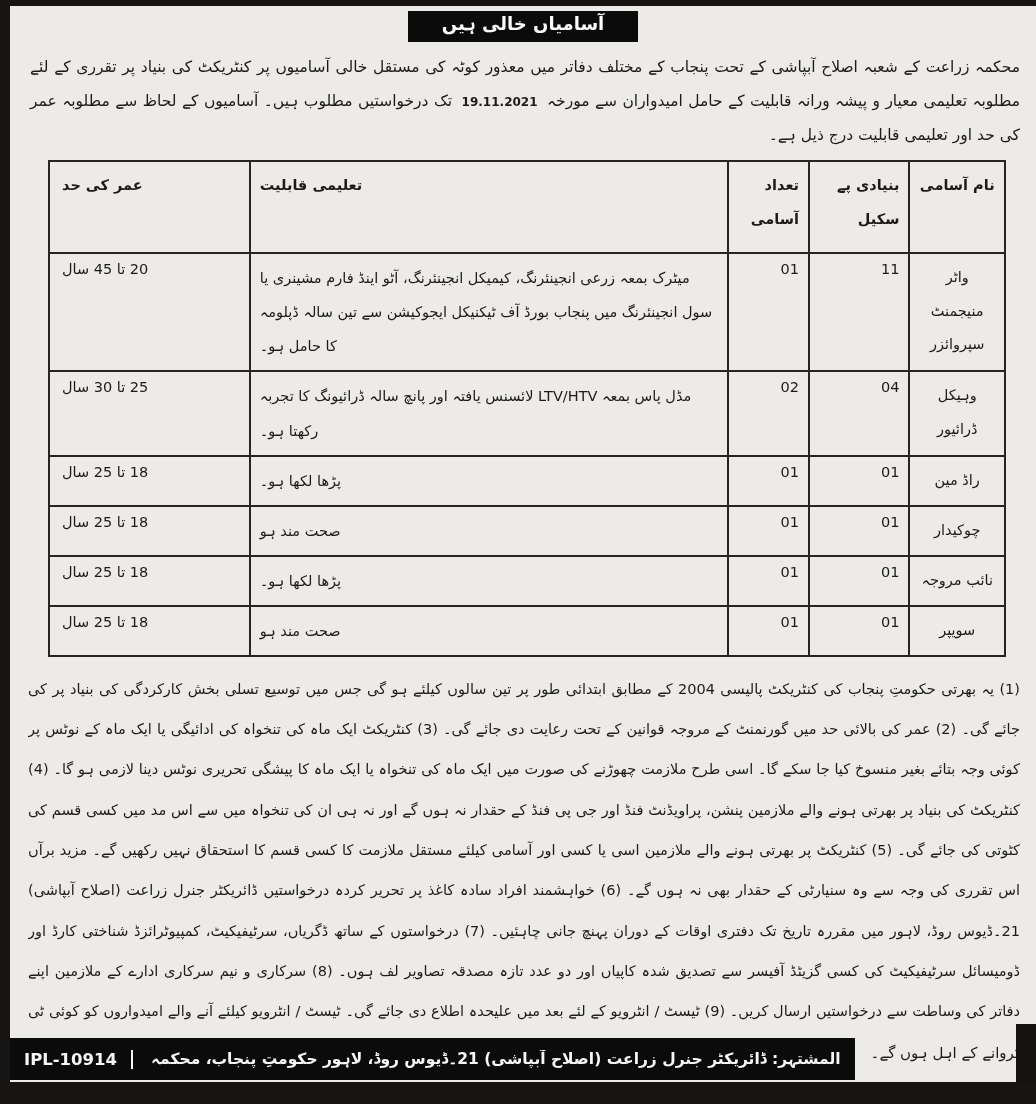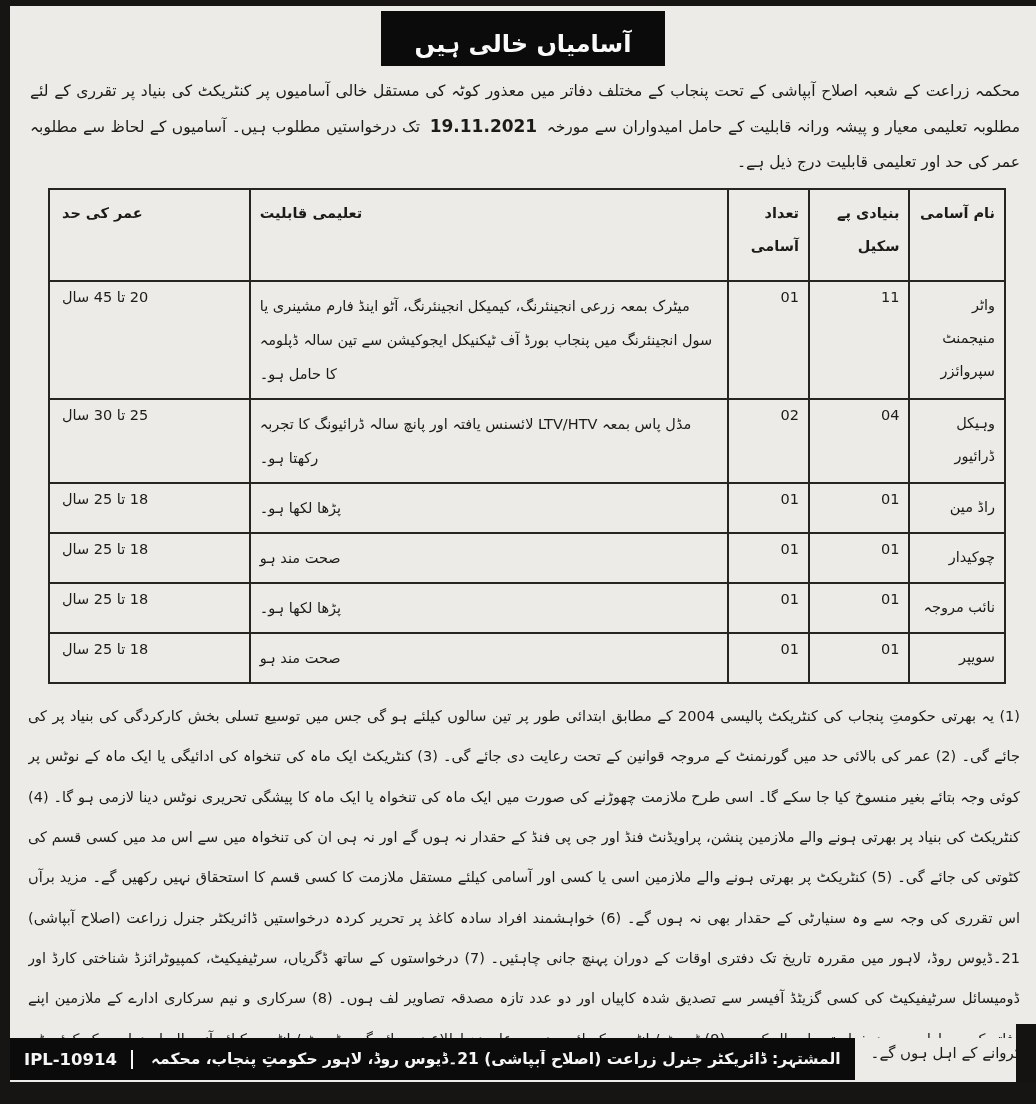--- a/index.html
+++ b/index.html
@@ -9,42 +9,42 @@
     font-family:"DejaVu Sans", sans-serif;
   }
   .paper{
     position:absolute;left:10px;top:6px;right:0;bottom:22px;
     background:#ecebe7;color:#1c1b19;
     display:flex;flex-direction:column;
   }
   .title-wrap{text-align:center;margin-top:5px;flex:0 0 auto;}
   .title-box{
     display:inline-block;background:#0b0b0b;color:#fafafa;
-    font-weight:bold;font-size:24px;padding:19px 34px 8px;
+    font-weight:bold;font-size:18px;padding:2px 34px 8px;
     letter-spacing:.5px;
   }
   .intro{
     direction:rtl;text-align:justify;
     font-size:15.5px;line-height:2.2;
     margin:8px 16px 2px 20px;flex:0 0 auto;
   }
-  .intro .date{font-weight:bold;font-size:17px;padding:0 4px;}
+  .intro .date{font-weight:bold;font-size:12px;padding:0 4px;}
   .vacancy-table{
     direction:rtl;border-collapse:collapse;table-layout:fixed;
     width:calc(100% - 68px);
     margin:6px 30px 8px 38px;
     font-size:14.5px;flex:0 0 auto;
   }
   .vacancy-table th,.vacancy-table td{
     border:2px solid #262522;vertical-align:top;padding:7px 9px;
   }
   .vacancy-table th{font-weight:bold;line-height:2.3;}
   .col-name{width:10%;}.col-scale{width:10.5%;}.col-count{width:8.5%;}
   .col-qual{width:50%;}.col-age{width:21%;}
-  th.h-name,td.c-name{text-align:right;}
+  th.h-name,td.c-name{text-align:center;}
   th.h-scale,td.c-scale,th.h-count,td.c-count{text-align:right;}
   th.h-qual,td.c-qual{text-align:left;}
   th.h-age,td.c-age{text-align:left;padding-left:12px;}
   td.c-qual{line-height:2.35;}
   td.c-name{line-height:2.3;font-weight:normal;border-radius:14px;}
   tr.row-tall td{height:78px;}
   tr.row-mid td{height:34px;}
   tr.row-slim td{height:24px;}
   thead tr th{height:76px;border-radius:25px;}
   .conditions{

